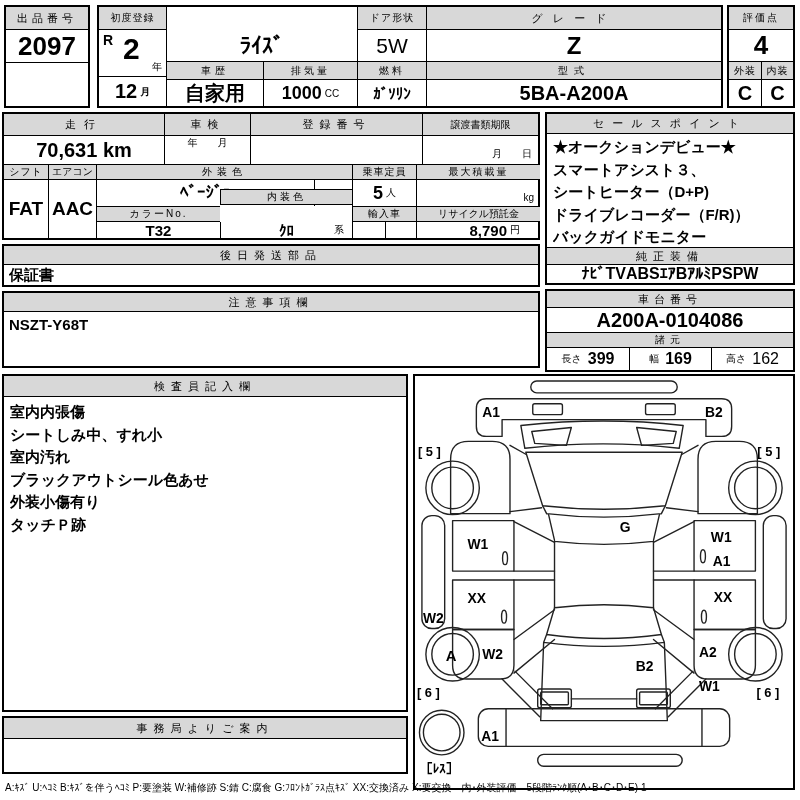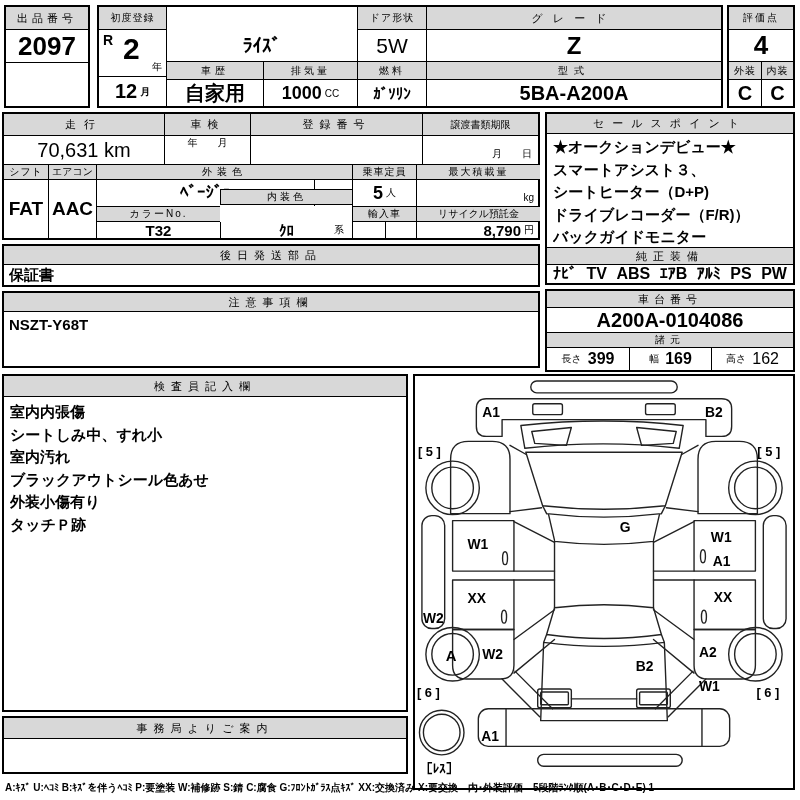--- a/index.html
+++ b/index.html
@@ -23,21 +23,21 @@
   }
   .bl { border-left:1px solid #000; }
   .bb { border-bottom:1px solid #000; }
   .unit { font-size:10px; font-weight:bold; margin-left:3px; }
   .vline { position:absolute; width:1px; background:#000; }
   .lines { position:absolute; left:6px; right:4px; }
   .lines div { font-size:15px; font-weight:bold; line-height:22.5px; white-space:nowrap; overflow:hidden; }
   .diagram-box { position:absolute; border:2px solid #000; background:#fff; }
   svg text { font-family:"Liberation Sans", sans-serif; font-weight:bold; fill:#000; }
   .footer {
-    position:absolute; font-size:10px; font-weight:700; white-space:nowrap; overflow:hidden;
+    position:absolute; font-size:10px; font-weight:400; white-space:nowrap; overflow:hidden;
   }
 </style>
 </head>
 <body>
 
 <div class="sheet">
 
   <div class="box" style="left:4px;top:5px;width:86px;height:103px">
     <div class="gbar" style="left:0;top:0;right:0;height:23px;letter-spacing:4px">出品番号</div>
     <div class="cell bb" style="left:0;top:23px;right:0;height:33px;font-size:26px;font-weight:bold">2097</div>
@@ -53,21 +53,21 @@
         <span class="abs" style="left:24px;top:2px;font-size:30px;font-weight:bold">2</span>
         <span class="abs" style="right:4px;bottom:2px;font-size:10px">年</span>
       </div>
       <div class="cell" style="left:0;top:70px;right:0;height:29px">
         <span style="font-size:20px;font-weight:bold">12</span>
         <span class="unit">月</span>
       </div>
     </div>
 
     <div class="abs bl" style="left:67px;top:0;width:191px;height:99px">
-      <div class="cell bb" style="left:0;top:23px;right:0;height:32px;font-size:19px;font-weight:bold">ﾗｲｽﾞ</div>
+      <div class="cell bb" style="left:0;top:23px;right:0;height:32px;font-size:22px;font-weight:bold">ﾗｲｽﾞ</div>
       <div class="gbar" style="left:0;top:55px;width:96px;height:18px;letter-spacing:4px;font-size:10px">車歴</div>
       <div class="gbar bl" style="left:96px;top:55px;right:0;height:18px;letter-spacing:3px;font-size:10px">排気量</div>
       <div class="cell" style="left:0;top:73px;width:96px;height:26px;font-size:20px;font-weight:bold">自家用</div>
       <div class="cell bl" style="left:96px;top:73px;right:0;height:26px">
         <span style="font-size:18px;font-weight:bold">1000</span>
         <span class="unit" style="font-weight:500">CC</span>
       </div>
     </div>
 
     <div class="abs bl" style="left:258px;top:0;width:69px;height:99px">
@@ -93,21 +93,21 @@
     <div class="cell" style="left:0;top:73px;width:32px;height:26px;font-size:20px;font-weight:bold">C</div>
     <div class="cell bl" style="left:32px;top:73px;right:0;height:26px;font-size:20px;font-weight:bold">C</div>
   </div>
 
   <div class="box" style="left:2px;top:112px;width:538px;height:128px">
     <div class="gbar" style="left:0;top:0;width:160px;height:22px;letter-spacing:8px">走行</div>
     <div class="gbar bl" style="left:160px;top:0;width:86px;height:22px;letter-spacing:6px">車検</div>
     <div class="gbar bl" style="left:246px;top:0;width:172px;height:22px;letter-spacing:6px">登録番号</div>
     <div class="gbar bl" style="left:418px;top:0;width:116px;height:22px;letter-spacing:0;font-size:10px">譲渡書類期限</div>
 
-    <div class="cell" style="left:0;top:22px;width:160px;height:28px;font-size:20px;font-weight:normal">70,631 km</div>
+    <div class="cell" style="left:0;top:22px;width:160px;height:28px;font-size:20px;font-weight:bold">70,631 km</div>
     <div class="cell bl" style="left:160px;top:22px;width:86px;height:28px;font-size:10px;align-items:flex-end;padding-bottom:14px">年　　月</div>
     <div class="cell bl" style="left:246px;top:22px;width:172px;height:28px"></div>
     <div class="cell bl" style="left:418px;top:22px;width:116px;height:28px;font-size:10px;align-items:flex-end;justify-content:flex-end;padding:0 6px 3px 0">月　　日</div>
 
     <div class="gbar tb" style="left:0;top:50px;width:44px;height:16px;letter-spacing:1px;font-size:10px">シフト</div>
     <div class="gbar tb bl" style="left:44px;top:50px;width:48px;height:16px;letter-spacing:0;font-size:10px">エアコン</div>
     <div class="gbar tb bl" style="left:92px;top:50px;width:256px;height:16px;letter-spacing:5px;font-size:10px">外装色</div>
     <div class="gbar tb bl" style="left:348px;top:50px;width:64px;height:16px;letter-spacing:1px;font-size:10px">乗車定員</div>
     <div class="gbar tb bl" style="left:412px;top:50px;width:124px;height:16px;letter-spacing:2px;font-size:10px">最大積載量</div>
 
@@ -128,37 +128,37 @@
     <div class="gbar tb bl" style="left:412px;top:92px;width:124px;height:16px;letter-spacing:0;font-size:10px">リサイクル預託金</div>
 
     <div class="cell bl" style="left:92px;top:108px;width:124px;height:16px;font-size:15px;font-weight:bold">T32</div>
     <div class="cell bl" style="left:216px;top:108px;width:132px;height:16px">
       <span style="font-size:15px;font-weight:bold">ｸﾛ</span>
       <span class="abs" style="right:8px;font-size:10px">系</span>
     </div>
     <div class="cell bl" style="left:348px;top:108px;width:64px;height:16px">
       <span class="vline" style="left:32px;top:0;height:16px"></span>
     </div>
-    <div class="cell bl" style="left:412px;top:108px;width:124px;height:16px;justify-content:flex-end;padding-right:6px">
+    <div class="cell bl" style="left:412px;top:108px;width:124px;height:16px;justify-content:flex-end;padding-right:20px">
       <span style="font-size:15px;font-weight:bold">8,790</span>
       <span class="unit" style="font-weight:500">円</span>
     </div>
   </div>
 
   <div class="box" style="left:545px;top:112px;width:250px;height:173px">
     <div class="gbar" style="left:0;top:0;right:0;height:20px;letter-spacing:8px">セールスポイント</div>
     <div class="lines" style="top:22px">
       <div>★オークションデビュー★</div>
       <div>スマートアシスト３、</div>
       <div>シートヒーター（D+P)</div>
       <div>ドライブレコーダー（F/R)）</div>
       <div>バックガイドモニター</div>
     </div>
     <div class="gbar tb" style="left:0;top:133px;right:0;height:18px;letter-spacing:6px">純正装備</div>
-    <div class="cell" style="left:0;top:151px;right:0;bottom:0;justify-content:space-between;padding:0 6px;font-size:16px;font-weight:bold">
+    <div class="cell" style="left:0;top:151px;right:0;bottom:0;justify-content:center;padding:0 6px;font-size:16px;font-weight:bold">
       <span>ﾅﾋﾞ</span>
       <span>TV</span>
       <span>ABS</span>
       <span>ｴｱB</span>
       <span>ｱﾙﾐ</span>
       <span>PS</span>
       <span>PW</span>
     </div>
   </div>
 

